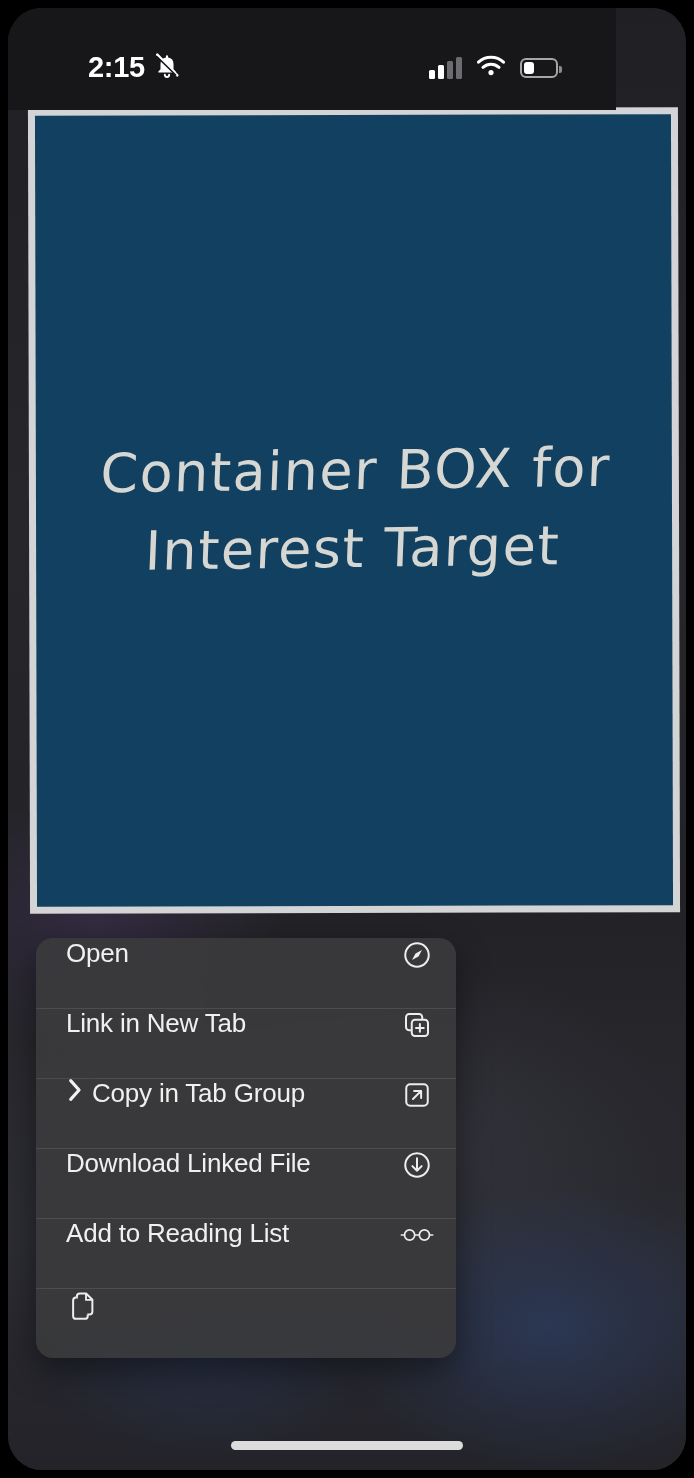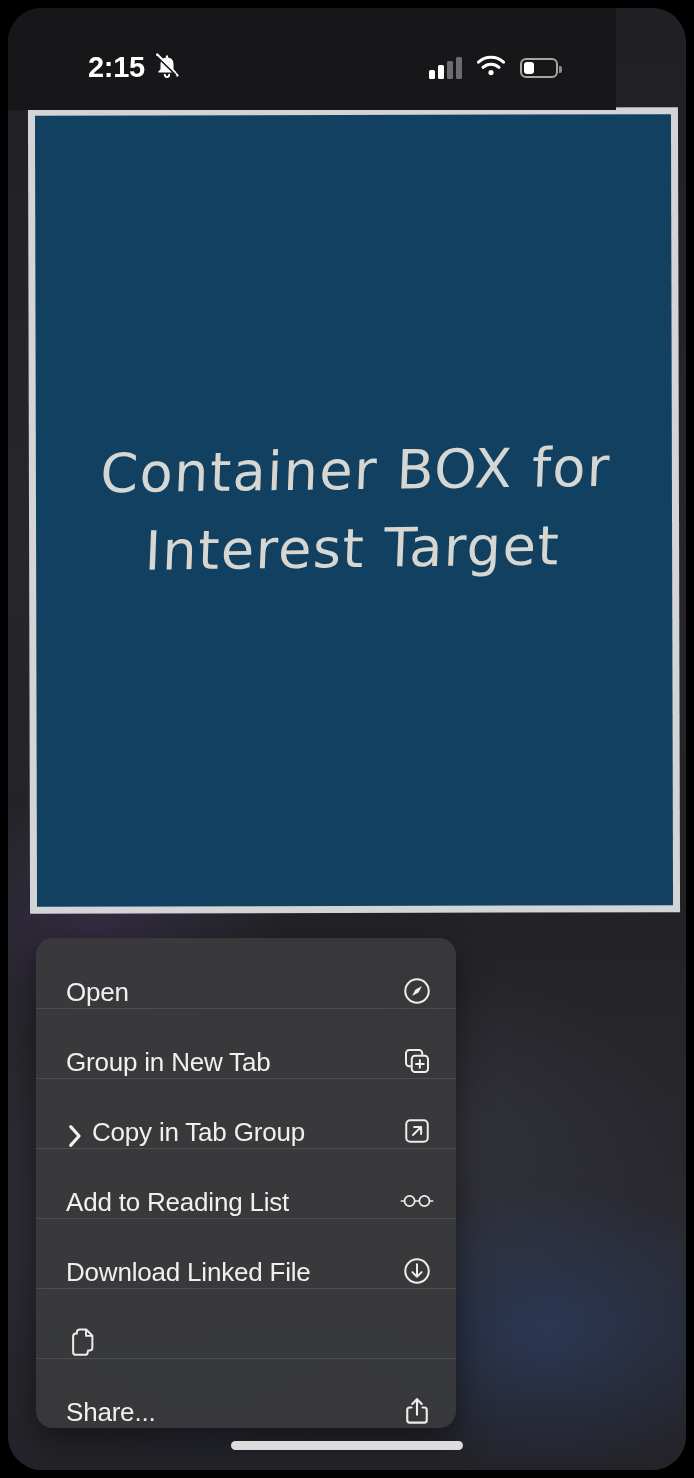--- a/index.html
+++ b/index.html
@@ -153,21 +153,21 @@
     background: rgba(58,58,60,0.93);
     backdrop-filter: blur(24px);
     overflow: hidden;
     z-index: 8;
     box-shadow: 0 12px 34px rgba(0,0,0,0.45);
   }
   .menu-row {
     position: relative;
     height: 70px;
     display: flex;
-    align-items: flex-end;
+    align-items: flex-start;
     padding: 0 22px 0 30px;
   }
   .menu-row + .menu-row::before {
     content: "";
     position: absolute;
     left: 0; right: 0; top: 0;
     height: 1px;
     background: rgba(255,255,255,0.10);
   }
   .menu-chevron {
@@ -264,85 +264,75 @@
         <span class="menu-label">Open</span>
         <span class="menu-icon">
           <svg width="30" height="30" viewBox="0 0 24 24" fill="none">
             <circle cx="12" cy="12" r="9.4" stroke="#ededed" stroke-width="1.6"></circle>
             <path d="M16 8 13.2 13.2 8 16l2.8-5.2z" fill="#ededed"></path>
           </svg>
         </span>
       </div>
 
       <div class="menu-row">
-        <span class="menu-label">Group in New Tab</span>
+        <span class="menu-label">Link in New Tab</span>
         <span class="menu-icon">
           <svg width="30" height="30" viewBox="0 0 24 24" fill="none">
             <rect x="3.2" y="3.2" width="13" height="13" rx="2.6" stroke="#ededed" stroke-width="1.6"></rect>
             <rect x="7.8" y="7.8" width="13" height="13" rx="2.6" stroke="#ededed" stroke-width="1.6" fill="#3a3a3c"></rect>
             <path d="M14.3 11.2v6.2M11.2 14.3h6.2" stroke="#ededed" stroke-width="1.6" stroke-linecap="round"></path>
           </svg>
         </span>
       </div>
 
       <div class="menu-row">
         <span class="menu-chevron">
           <svg width="18" height="24" viewBox="0 0 12 20" fill="none">
             <path d="M2.4 2.2 9.4 10l-7 7.8" stroke="#f2f2f2" stroke-width="2.6" stroke-linecap="round" stroke-linejoin="round"></path>
           </svg>
         </span>
         <span class="menu-label">Copy in Tab Group</span>
         <span class="menu-icon">
           <svg width="30" height="30" viewBox="0 0 24 24" fill="none">
             <rect x="3.4" y="3.4" width="17.2" height="17.2" rx="3.2" stroke="#ededed" stroke-width="1.6"></rect>
             <path d="M8.8 15.2 15.3 8.7M9.7 8.7h5.6v5.6" stroke="#ededed" stroke-width="1.6" stroke-linecap="round" stroke-linejoin="round"></path>
+          </svg>
+        </span>
+      </div>
+
+      <div class="menu-row">
+        <span class="menu-label">Download Linked File</span>
+        <span class="menu-icon">
+          <svg width="30" height="30" viewBox="0 0 24 24" fill="none">
+            <circle cx="12" cy="12" r="9.4" stroke="#ededed" stroke-width="1.6"></circle>
+            <path d="M12 6.6v10M8.3 12.9 12 16.6l3.7-3.7" stroke="#ededed" stroke-width="1.6" stroke-linecap="round" stroke-linejoin="round"></path>
           </svg>
         </span>
       </div>
 
       <div class="menu-row">
         <span class="menu-label">Add to Reading List</span>
         <span class="menu-icon">
           <svg width="34" height="22" viewBox="0 0 34 22" fill="none">
             <circle cx="9.6" cy="11" r="5.1" stroke="#ededed" stroke-width="1.7"></circle>
             <circle cx="24.4" cy="11" r="5.1" stroke="#ededed" stroke-width="1.7"></circle>
             <path d="M14.7 11h4.6M4.5 11H1.4M29.5 11h3.1" stroke="#ededed" stroke-width="1.7" stroke-linecap="round"></path>
           </svg>
         </span>
       </div>
 
       <div class="menu-row">
-        <span class="menu-label">Download Linked File</span>
-        <span class="menu-icon">
-          <svg width="30" height="30" viewBox="0 0 24 24" fill="none">
-            <circle cx="12" cy="12" r="9.4" stroke="#ededed" stroke-width="1.6"></circle>
-            <path d="M12 6.6v10M8.3 12.9 12 16.6l3.7-3.7" stroke="#ededed" stroke-width="1.6" stroke-linecap="round" stroke-linejoin="round"></path>
-          </svg>
-        </span>
-      </div>
-
-      <div class="menu-row">
         <span class="menu-icon">
           <svg width="30" height="30" viewBox="0 0 24 24" fill="none">
             <path d="M9.4 2.8h5.1l5 5v9.4a2.3 2.3 0 0 1-2.3 2.3H9.4a2.3 2.3 0 0 1-2.3-2.3V5.1a2.3 2.3 0 0 1 2.3-2.3z" stroke="#ededed" stroke-width="1.6" stroke-linejoin="round"></path>
             <path d="M14.4 2.9v5h5" stroke="#ededed" stroke-width="1.5" stroke-linejoin="round"></path>
             <path d="M15.8 19.6v1.1a2.3 2.3 0 0 1-2.3 2.3H6.4a2.3 2.3 0 0 1-2.3-2.3V8.3a2.3 2.3 0 0 1 2.3-2.3h.7" stroke="#ededed" stroke-width="1.6" stroke-linejoin="round" fill="#3a3a3c"></path>
           </svg>
         </span>
       </div>
 
-      <div class="menu-row">
-        <span class="menu-label">Share...</span>
-        <span class="menu-icon">
-          <svg width="30" height="30" viewBox="0 0 24 24" fill="none">
-            <path d="M12 2.8v12.1" stroke="#ededed" stroke-width="1.7" stroke-linecap="round"></path>
-            <path d="M8.2 6.4 12 2.6l3.8 3.8" stroke="#ededed" stroke-width="1.7" stroke-linecap="round" stroke-linejoin="round"></path>
-            <path d="M7.6 9.2H6.1a1.9 1.9 0 0 0-1.9 1.9v8.3a1.9 1.9 0 0 0 1.9 1.9h11.8a1.9 1.9 0 0 0 1.9-1.9v-8.3a1.9 1.9 0 0 0-1.9-1.9h-1.5" stroke="#ededed" stroke-width="1.7" stroke-linecap="round" stroke-linejoin="round"></path>
-          </svg>
-        </span>
-      </div>
 
     </div>
 
     <div id="home-indicator"></div>
 
   </div>
 </div>
 
 </body></html>

